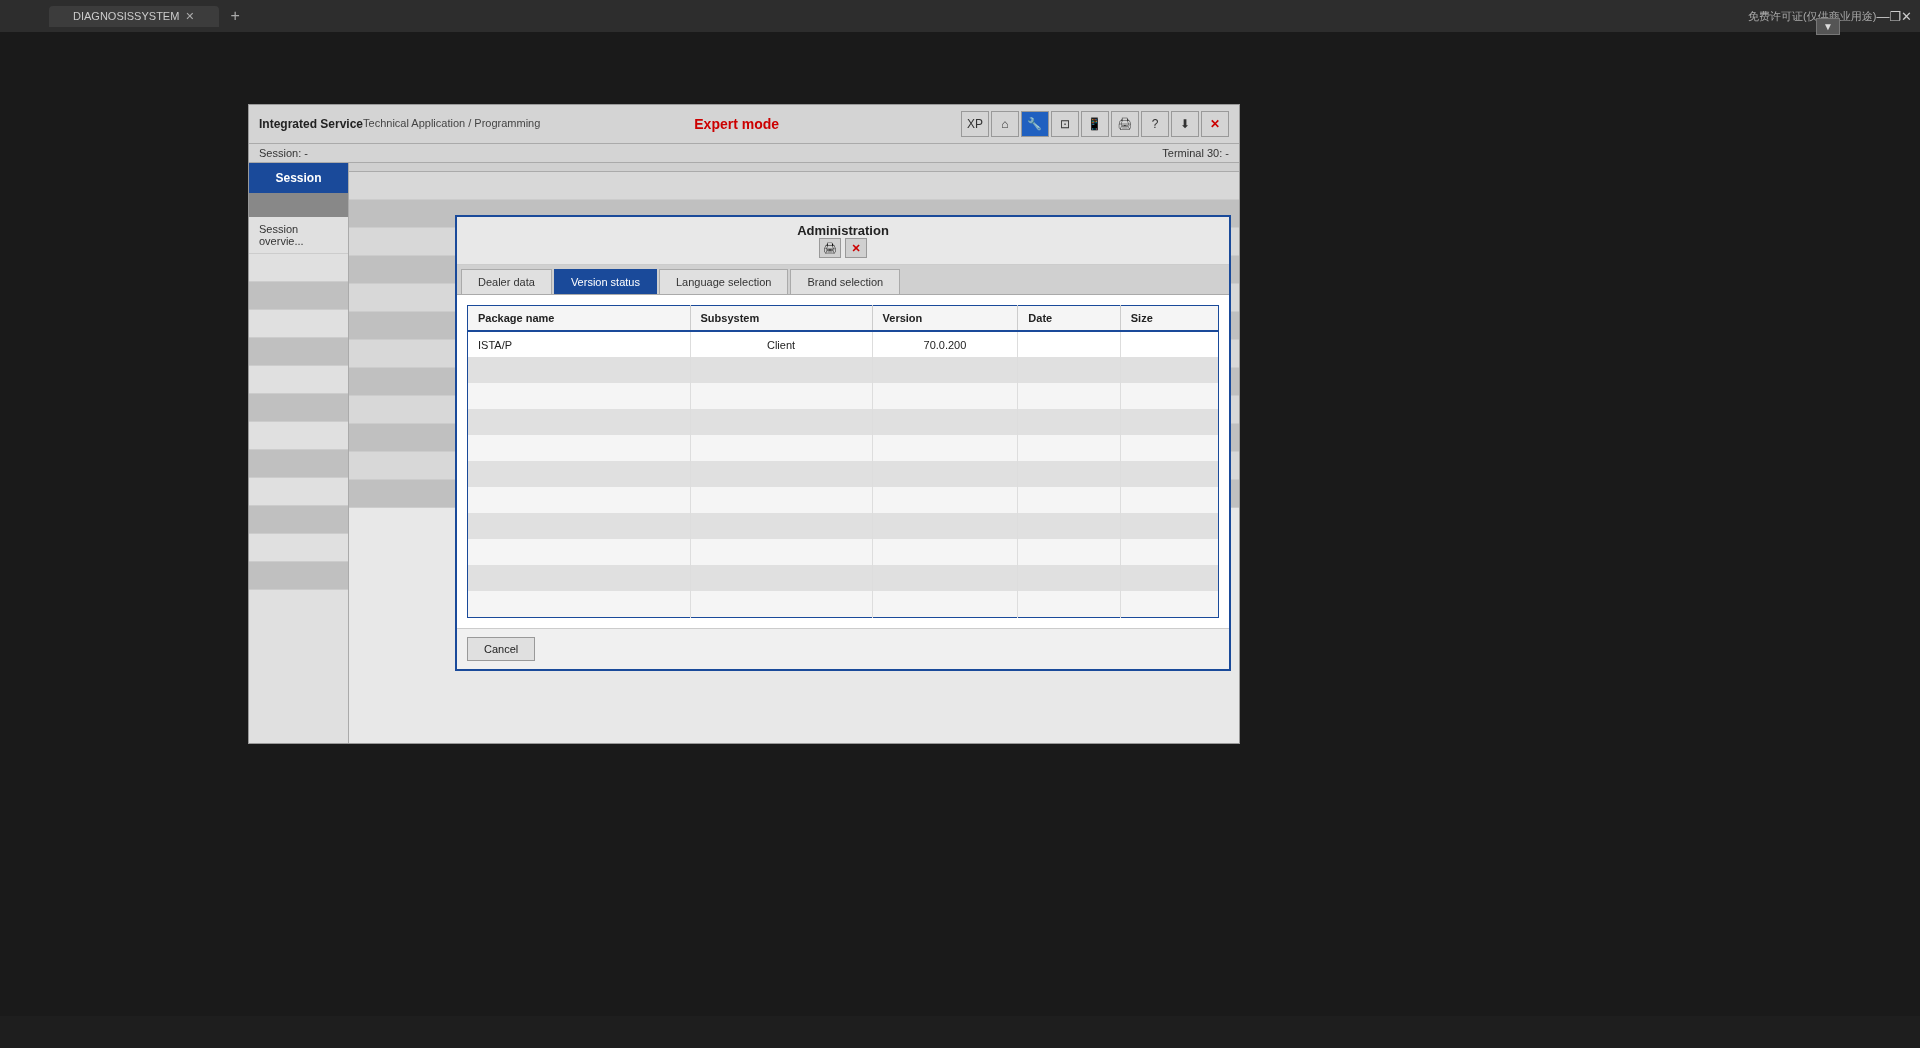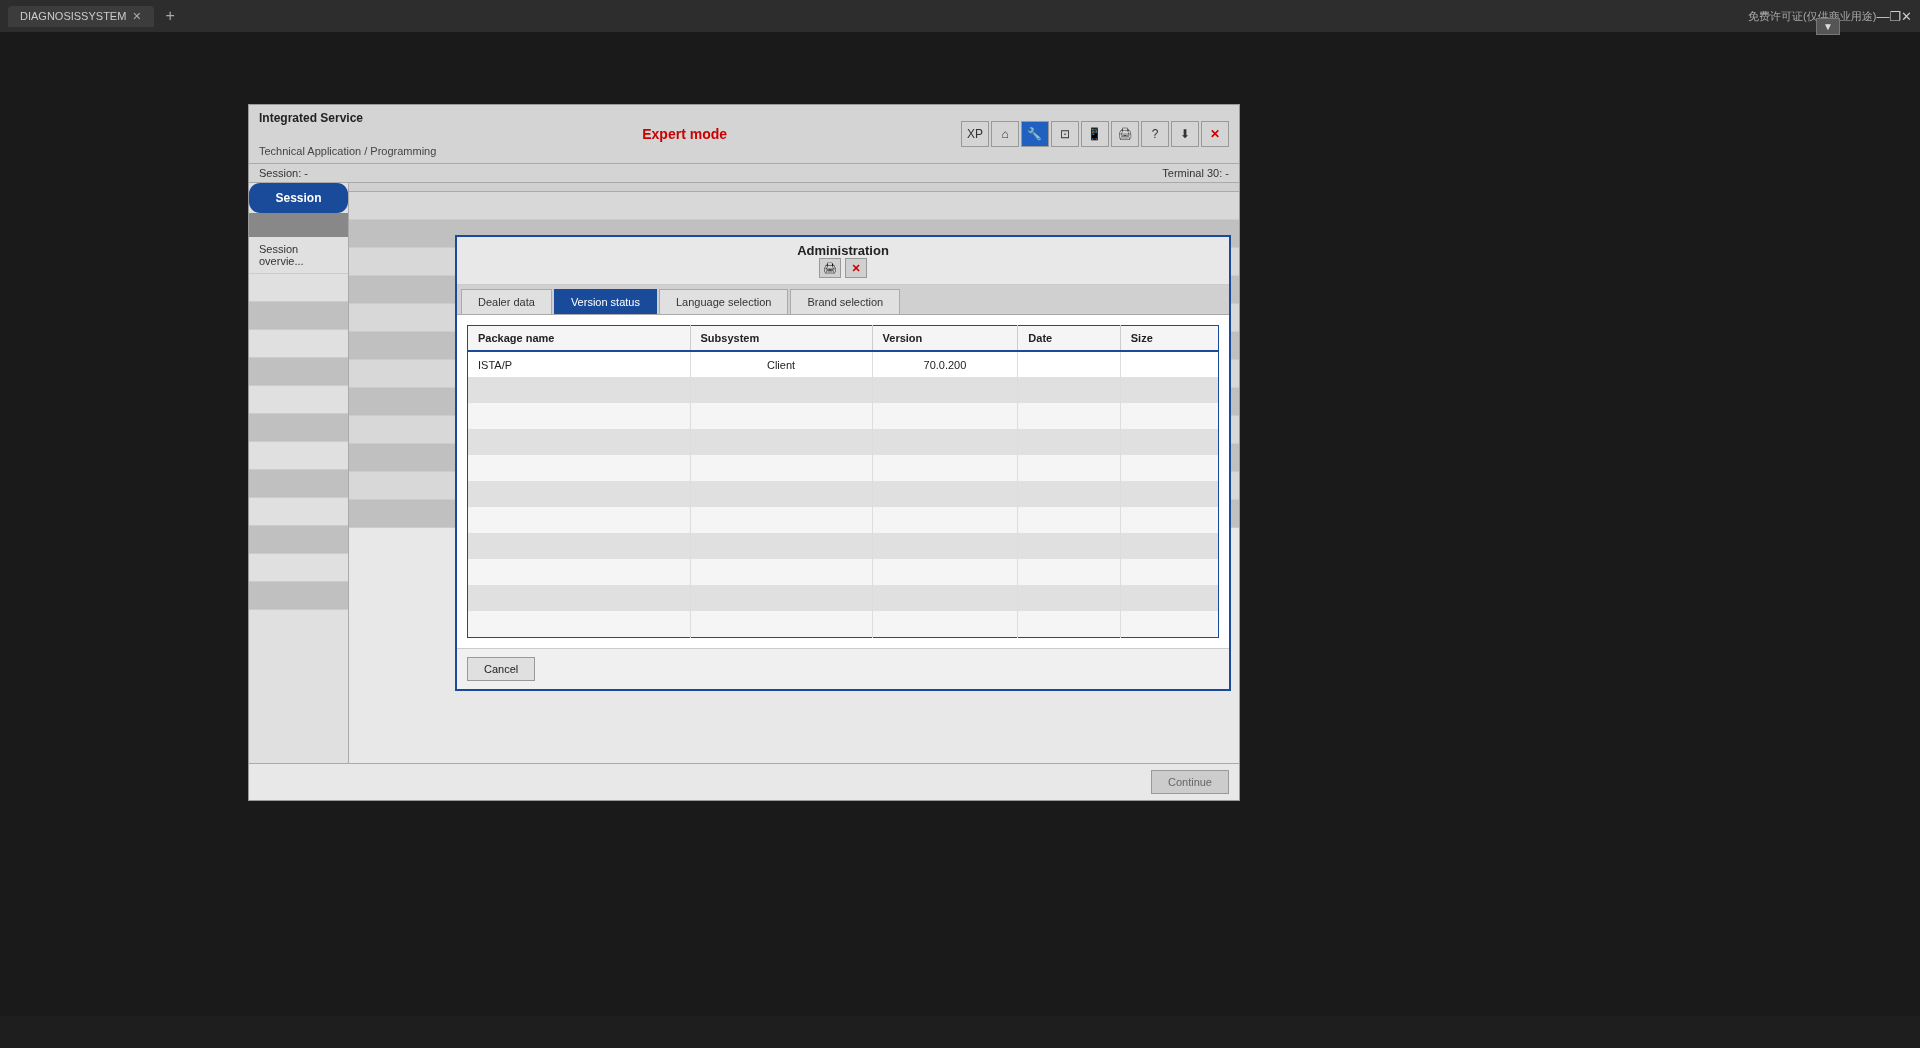--- a/index.html
+++ b/index.html
@@ -19,25 +19,26 @@
       height: 32px;
       display: flex;
       align-items: center;
       padding: 0 8px;
       gap: 6px;
     }
     .browser-tab {
       background: #3c3c3c;
       color: #ccc;
       font-size: 11px;
-      padding: 4px 12px;
+      padding: 4px 24px;
       border-radius: 4px 4px 0 0;
       display: flex;
       align-items: center;
       gap: 6px;
+      margin-left: 41px;
     }
     .browser-tab .close-tab {
       color: #aaa;
       cursor: pointer;
     }
     .new-tab {
       color: #aaa;
       font-size: 16px;
       cursor: pointer;
       padding: 2px 6px;
@@ -87,22 +88,21 @@
     .app-title-bar {
       background: #d4d4d4;
       padding: 6px 10px;
       display: flex;
       align-items: center;
       justify-content: space-between;
       border-bottom: 1px solid #aaa;
     }
     .app-title-left {
       display: flex;
-      flex-direction: column;
-      gap: 20px;
+      flex-direction: row;
     }
     .app-title-main {
       font-size: 12px;
       font-weight: bold;
       color: #222;
     }
     .app-title-sub {
       font-size: 11px;
       color: #444;
     }
@@ -161,21 +161,20 @@
       border-right: 1px solid #aaa;
     }
     .sidebar-session-btn {
       background: #1a4a9a;
       color: white;
       padding: 8px 10px;
       font-size: 12px;
       font-weight: bold;
       cursor: pointer;
       text-align: center;
-      border-radius: 11px;
     }
     .sidebar-item {
       padding: 6px 10px;
       font-size: 11px;
       color: #333;
       cursor: pointer;
       border-bottom: 1px solid #ccc;
     }
     .sidebar-dark {
       background: #888;
@@ -586,18 +585,15 @@
         </div>
 
         <div class="admin-footer">
           <button class="cancel-btn">Cancel</button>
         </div>
       </div>
 
     </div>
   </div>
 
-  <div style="background:#e8e8e8; padding:6px 10px; display:flex; justify-content:flex-end; border-top:1px solid #aaa;">
-    <button class="continue-btn">Continue</button>
-  </div>
 </div>
 
 <div class="taskbar"></div>
 
 </body></html>

